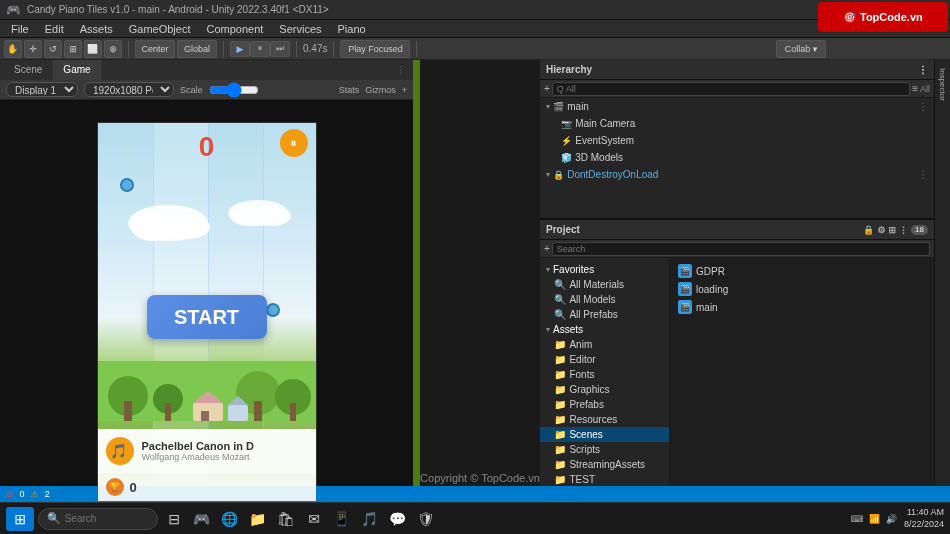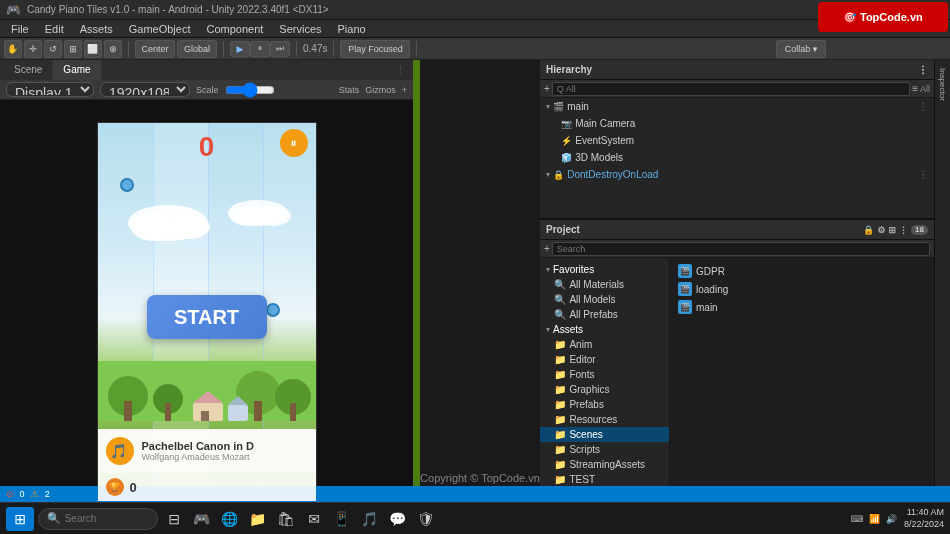--- a/index.html
+++ b/index.html
@@ -175,21 +175,21 @@
       padding: 0 6px;
       gap: 6px;
       font-size: 10px;
       color: #aaa;
       border-bottom: 1px solid #222;
     }
     .game-select {
       background: #2d2d2d;
       border: 1px solid #555;
       color: #ccc;
-      font-size: 14px;
+      font-size: 10px;
       padding: 1px 4px;
       border-radius: 6px;
       height: 15px;
     }
 
     
     #game-canvas {
       flex: 1;
       background: #111;
       display: flex;

